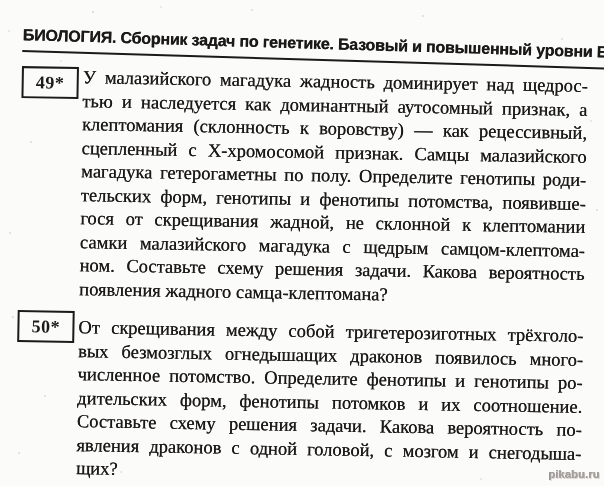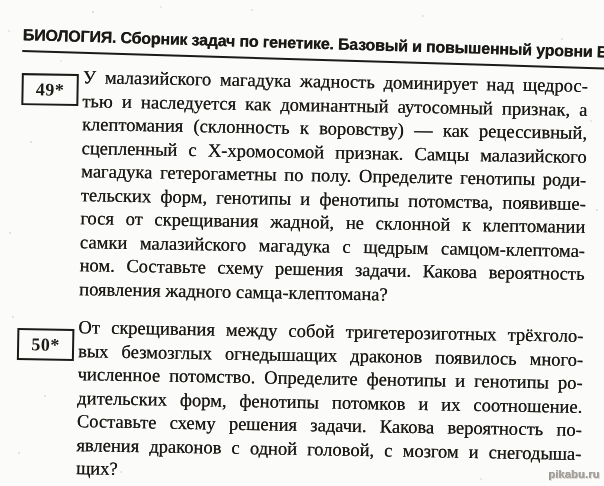--- a/index.html
+++ b/index.html
@@ -40,23 +40,23 @@
     font-weight:700; font-size:18px; letter-spacing:0.5px;
     background:var(--paper);
   }
   .prob-text {
     position:absolute; left:80px; width:505px;
     font-size:18.5px; line-height:23.5px;
     text-shadow:0.25px 0 0 currentColor;
   }
   .prob-text .line { text-align:justify; text-align-last:justify; }
   .prob-text .line.last { text-align-last:left; }
-  #p49-box { top:78px; }
+  #p49-box { top:71px; }
   #p49-text { top:70px; }
-  #p50-box { top:333px; }
+  #p50-box { top:315px; }
   #p50-text { top:320px; }
   .watermark {
     position:absolute; right:4px; bottom:6px;
     font-family:"Liberation Sans", sans-serif; font-weight:700; font-size:11px;
     color:var(--watermark); letter-spacing:0.2px;
     text-shadow:0.6px 0.6px 0 #d8d4d0, -0.4px -0.4px 0 #8f8b88;
   }
 </style>
 </head>
 <body>

